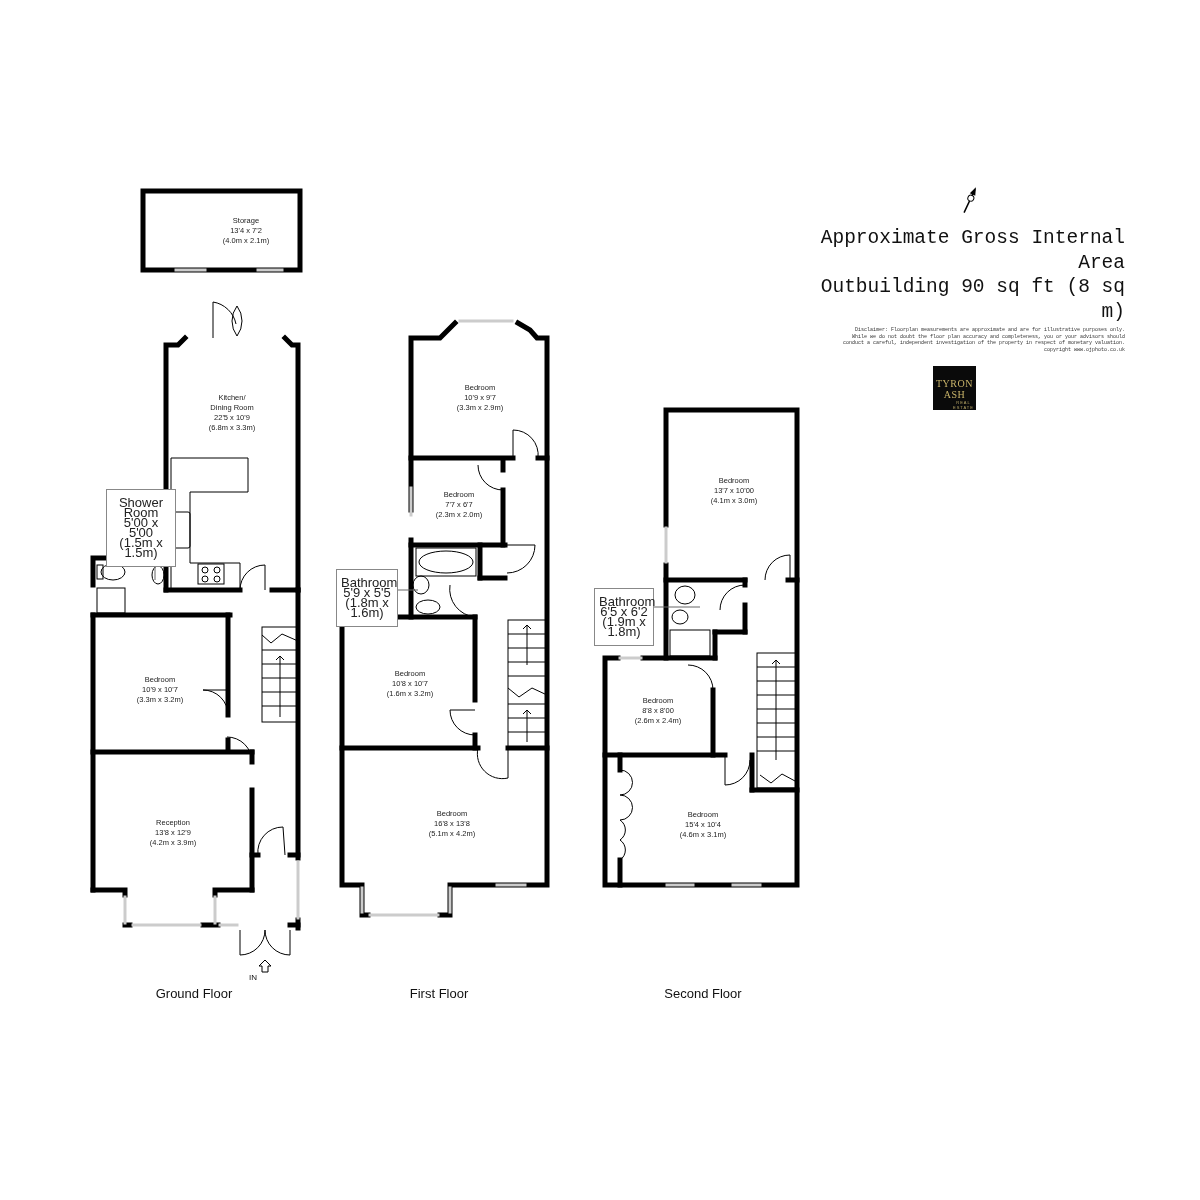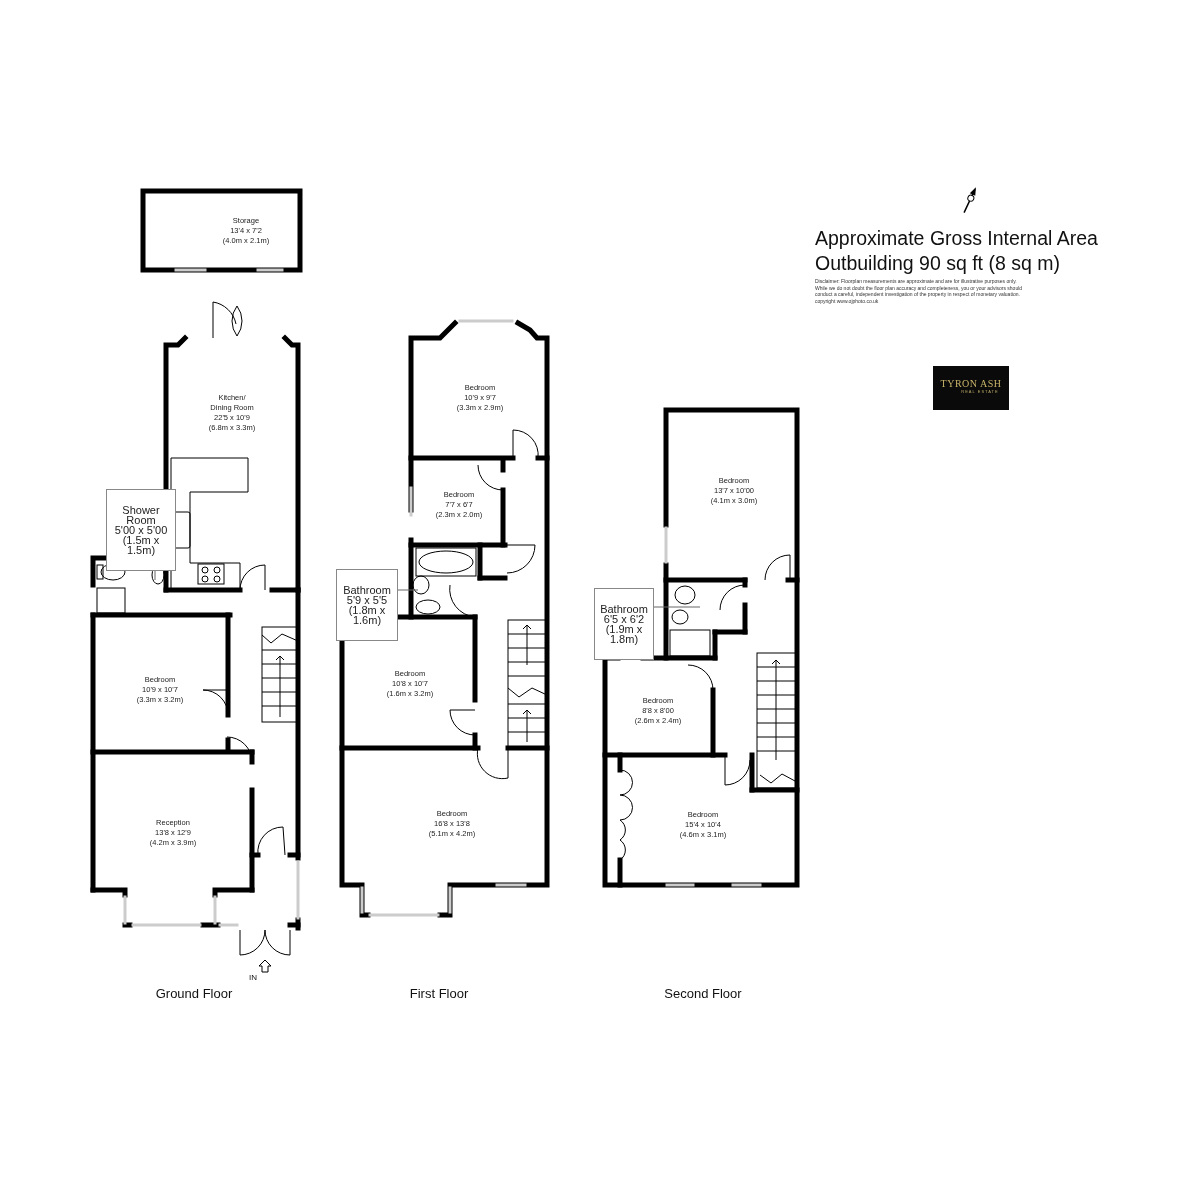--- a/index.html
+++ b/index.html
@@ -1,25 +1,25 @@
 <!DOCTYPE html>
 <html><head>
 <meta charset="utf-8">
 <style>
   html, body { margin:0; padding:0; background:#ffffff; }
   body { width:1200px; height:1200px; position:relative; overflow:hidden; font-family:"Liberation Sans", sans-serif; color:#111; }
   svg.plan { position:absolute; left:0; top:0; }
   .lbl { position:absolute; text-align:center; font-size:7.5px; line-height:10px; color:#222; transform:translateX(-50%); white-space:nowrap; }
-  .callout { position:absolute; border:1px solid #888; background:#fff; text-align:center; font-size:11px; line-height:10px; padding:15px 4px; color:#222; }
+  .callout { position:absolute; border:1px solid #888; background:#fff; text-align:center; font-size:13px; line-height:10px; padding:8px 4px; color:#222; }
   .floor-title { position:absolute; font-size:13px; color:#111; transform:translateX(-50%); white-space:nowrap;text-align:right; }
   .in-label { position:absolute; font-size:8px; transform:translateX(-50%); }
-  .area { position:absolute; left:815px; top:226px; width:310px; text-align:left; }
+  .area { position:absolute; left:815px; top:226px; width:310px; text-align:right;font-family:Liberation Mono, monospace; }
   .area .line { font-size:19.5px; line-height:24.5px; color:#111; }
   .area .disc { font-size:5px; line-height:6.5px; color:#333; margin-top:3px; }
-  .logo { position:absolute; left:933px; top:366px; width:76px; height:44px; background:#0a0a0a; color:#c9b46a; text-align:center; }
+  .logo { position:absolute; left:933px; top:366px; width:43px; height:44px; background:#0a0a0a; color:#c9b46a; text-align:center; }
   .logo .name { font-size:10px; letter-spacing:0.5px; margin-top:12px; font-family:"Liberation Serif", serif; }
   .logo .sub { font-size:4px; letter-spacing:1px; color:#b9a867; margin-left:18px; }
 </style>
 </head>
 <body>
 
 <svg class="plan" width="1200" height="1200" viewBox="0 0 1200 1200">
   <g fill="none" stroke="#000" stroke-width="5" stroke-linecap="square">
 
     <g>

